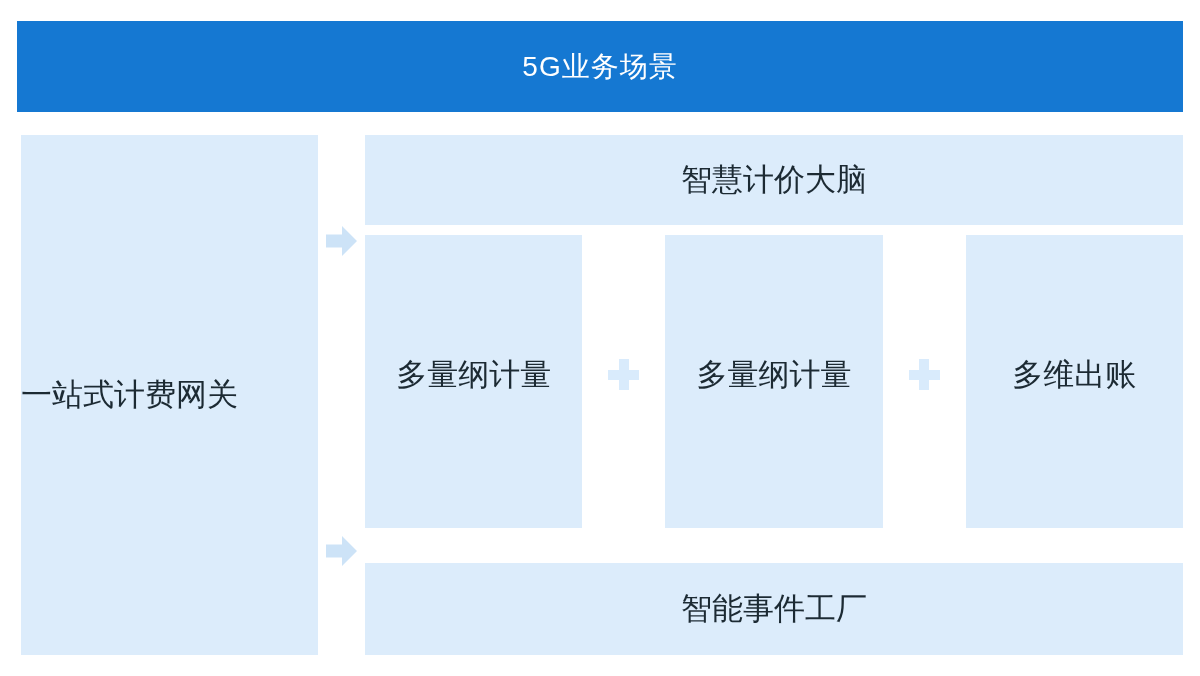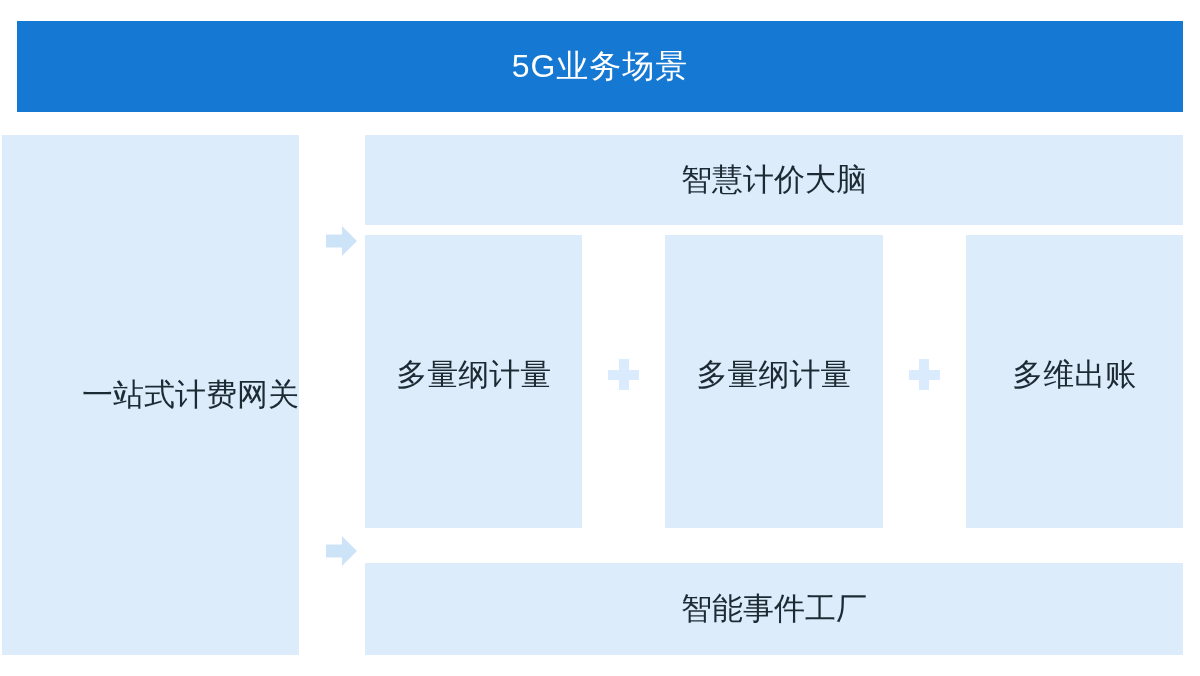--- a/index.html
+++ b/index.html
@@ -13,29 +13,29 @@
   .canvas { position: absolute; inset: 0; }
 
   .banner {
     position: absolute;
     left: 17px; top: 21px; width: 1166px; height: 91px;
     background: var(--banner-blue, #1578d2);
     display: flex; align-items: center; justify-content: center;
   }
   .banner-title {
     color: var(--banner-text, #ffffff);
-    font-size: 32px;
+    font-size: 28px;
     letter-spacing: 1px;
   }
 
   .left-panel {
     position: absolute;
-    left: 2px; top: 135px; width: 297px; height: 520px;
+    left: 21px; top: 135px; width: 297px; height: 520px;
     background: var(--box-light-blue, #dcecfb);
-    display: flex; align-items: center; justify-content: flex-end;
+    display: flex; align-items: center; justify-content: flex-start;
   }
 
   .box-label {
     color: var(--box-text, #1c2a33);
     font-size: 31px;
     white-space: nowrap;
   }
 
   .right-panel {
     position: absolute;

